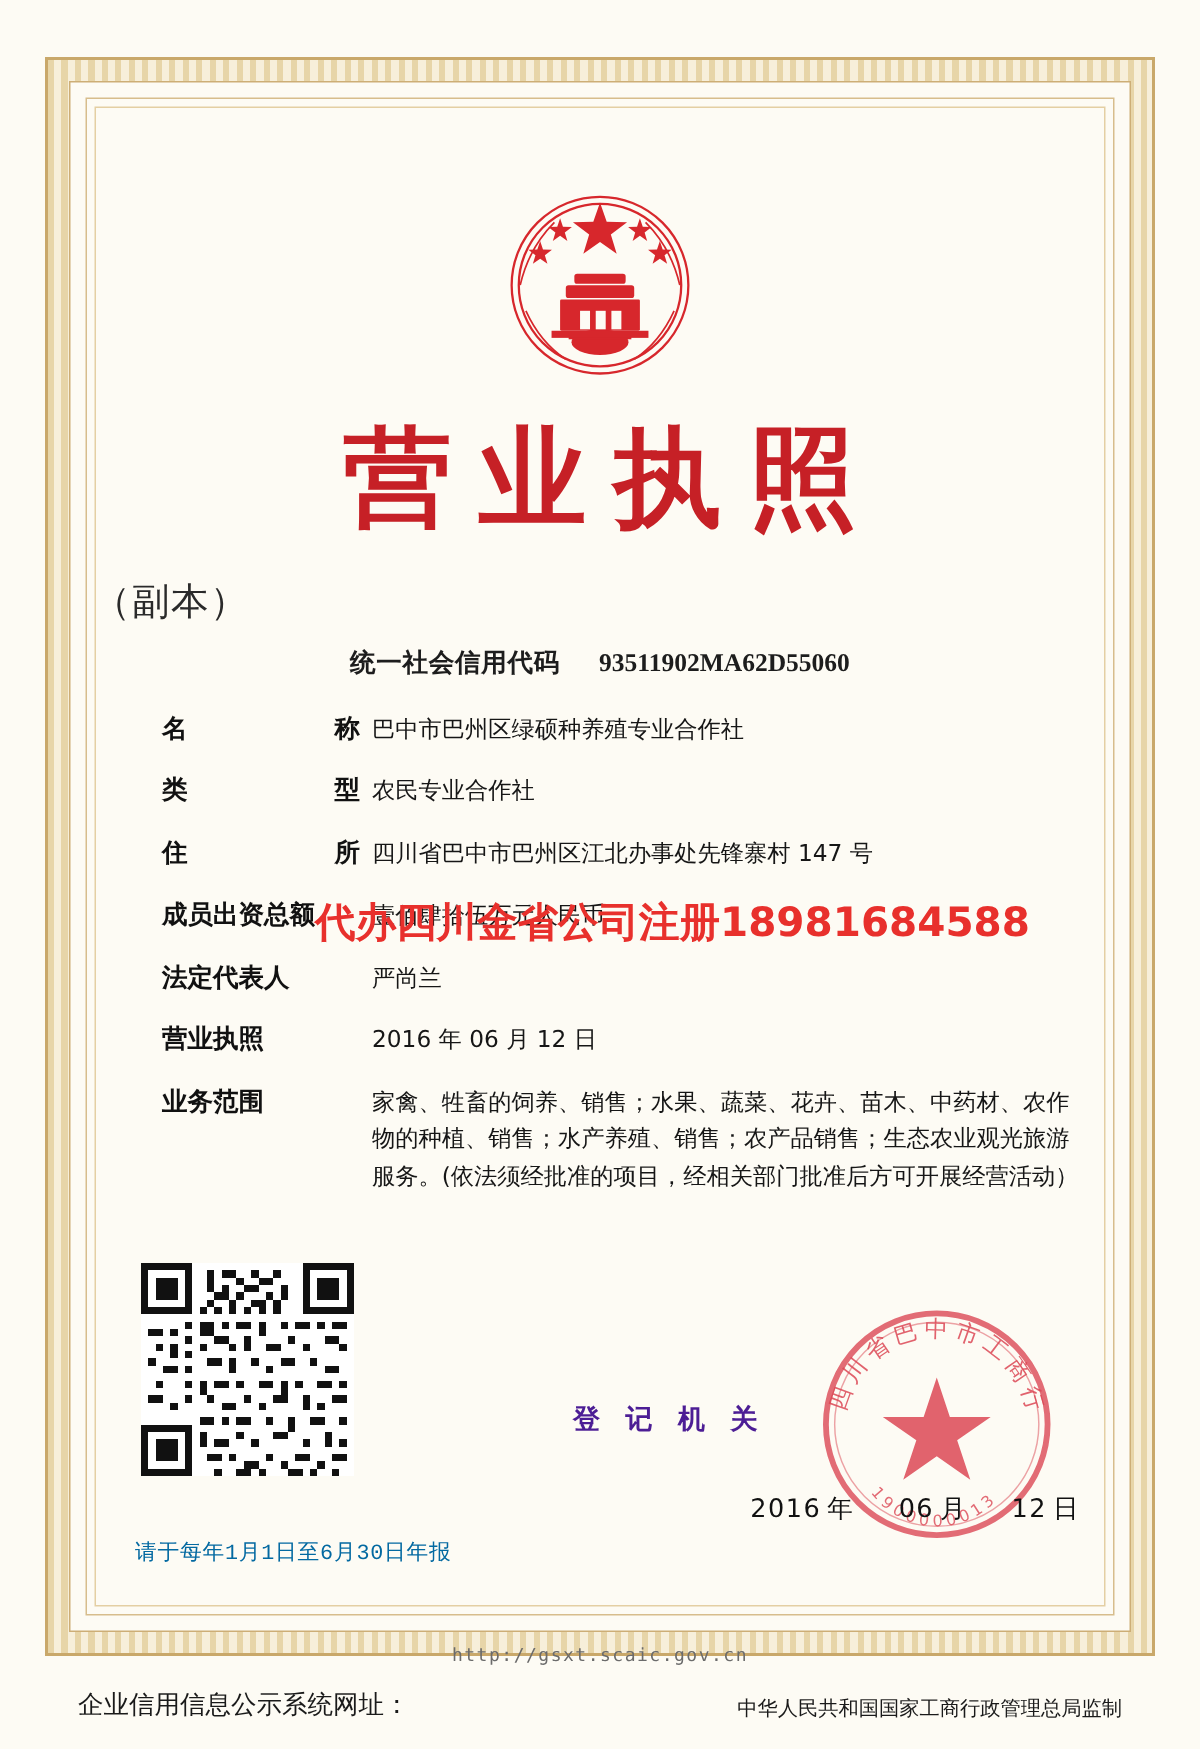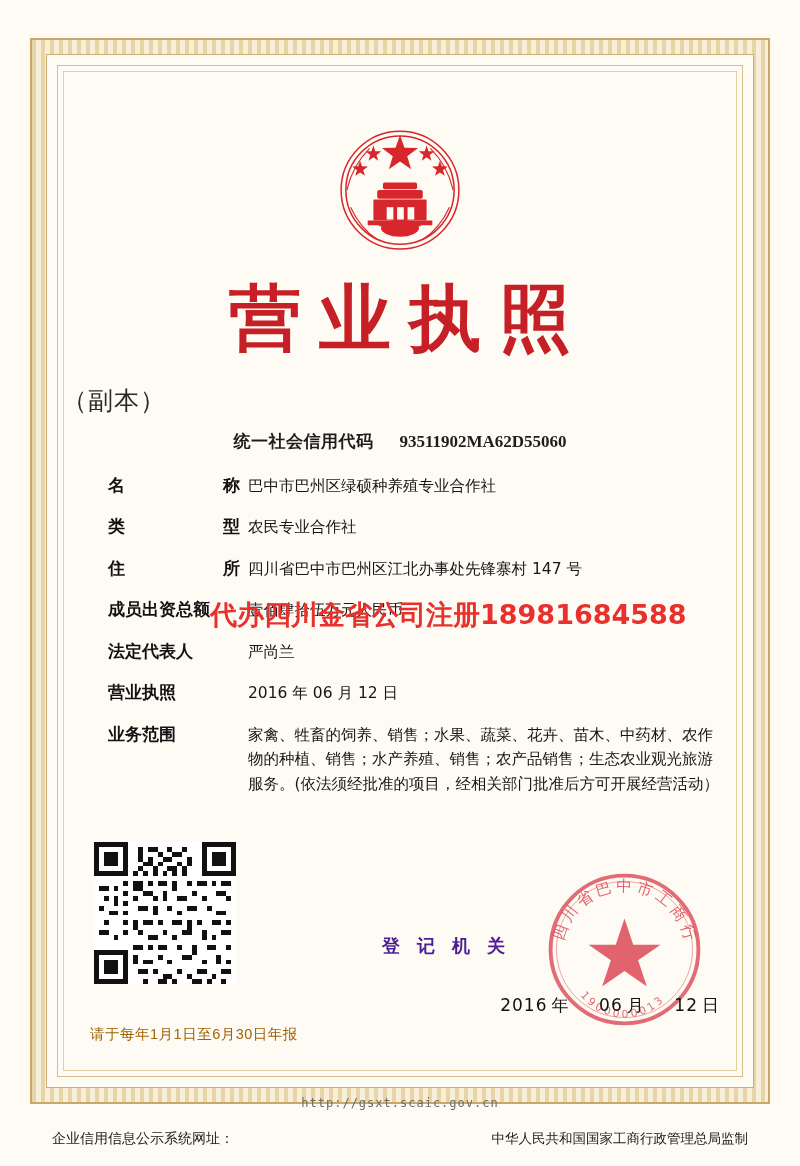--- a/index.html
+++ b/index.html
@@ -214,23 +214,23 @@
     width: 175px;
     height: 175px;
     opacity: 0.85;
   }
 
   
   .annual-note {
     position: absolute;
     left: 28px;
     bottom: 26px;
-    font-family: Liberation Sans, sans-serif;
+    font-family: Liberation Mono, monospace;
     font-size: 14.5px;
-    color: #a16207;
+    color: #0369a1;
     letter-spacing: 0.5px;
   }
 
   
   .url-strip {
     position: absolute;
     left: 0;
     right: 0;
     bottom: 56px;
     text-align: center;
@@ -239,21 +239,21 @@
     color: #6b6b6b;
     letter-spacing: 1px;
   }
 
   
   .bottom-left {
     position: absolute;
     left: 52px;
     bottom: 18px;
     font-family: "DejaVu Sans", sans-serif;
-    font-size: 14px;
+    font-size: 17px;
     color: #1a1a1a;
   }
   .bottom-right {
     position: absolute;
     right: 52px;
     bottom: 18px;
     font-family: "DejaVu Sans", sans-serif;
     font-size: 13.5px;
     color: #1a1a1a;
   }

